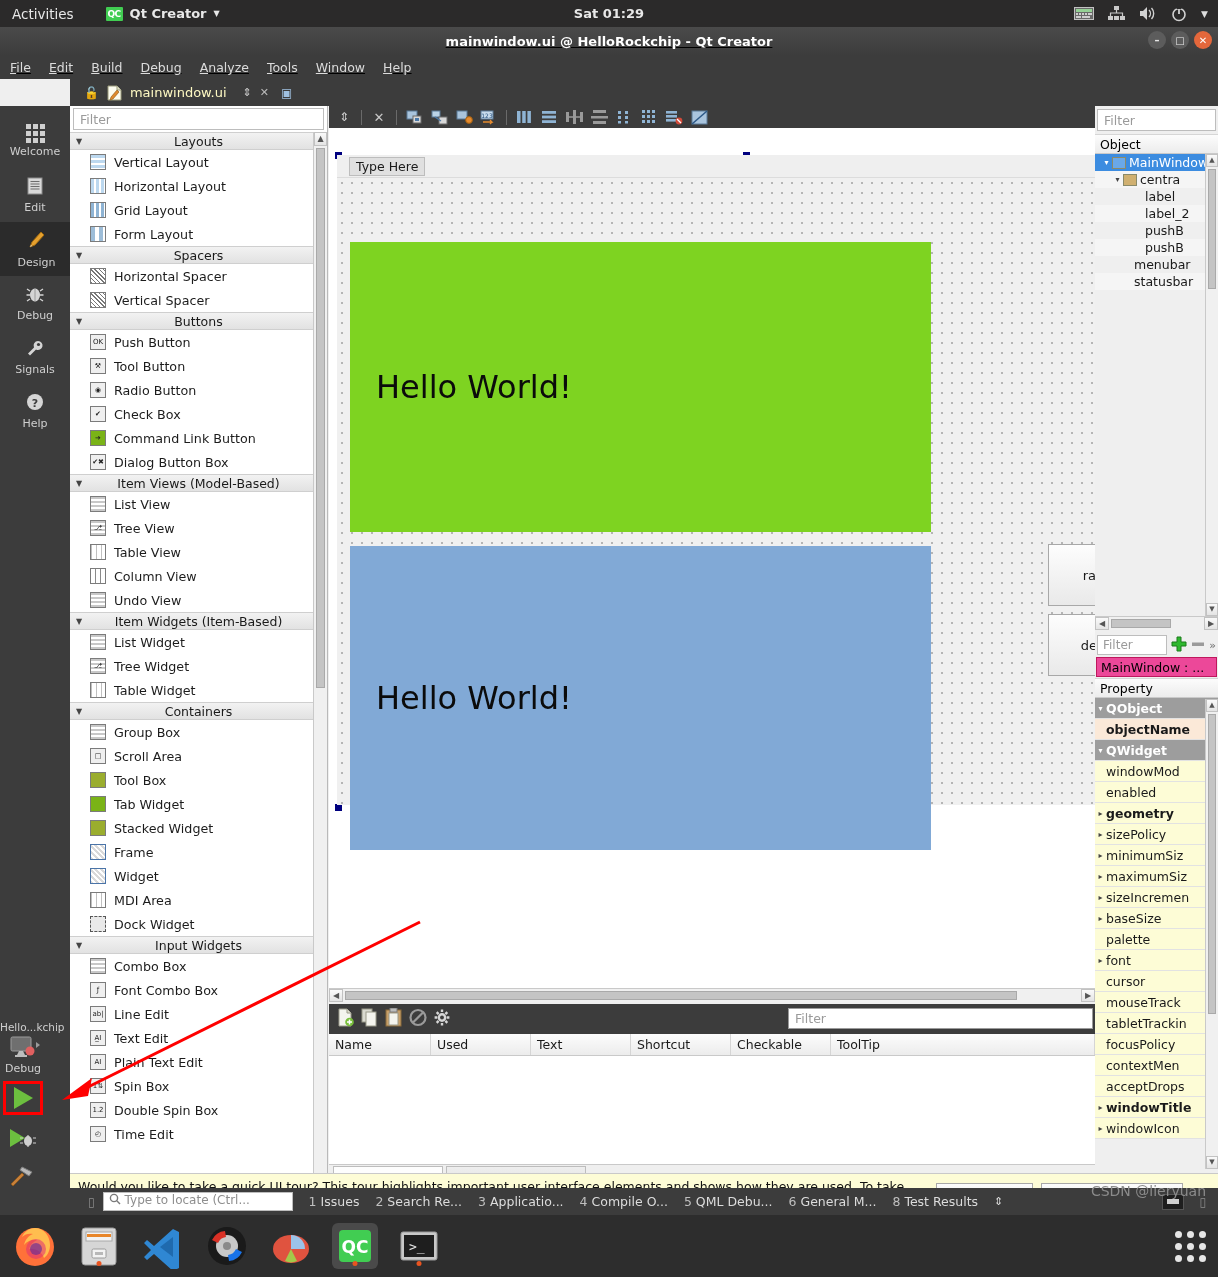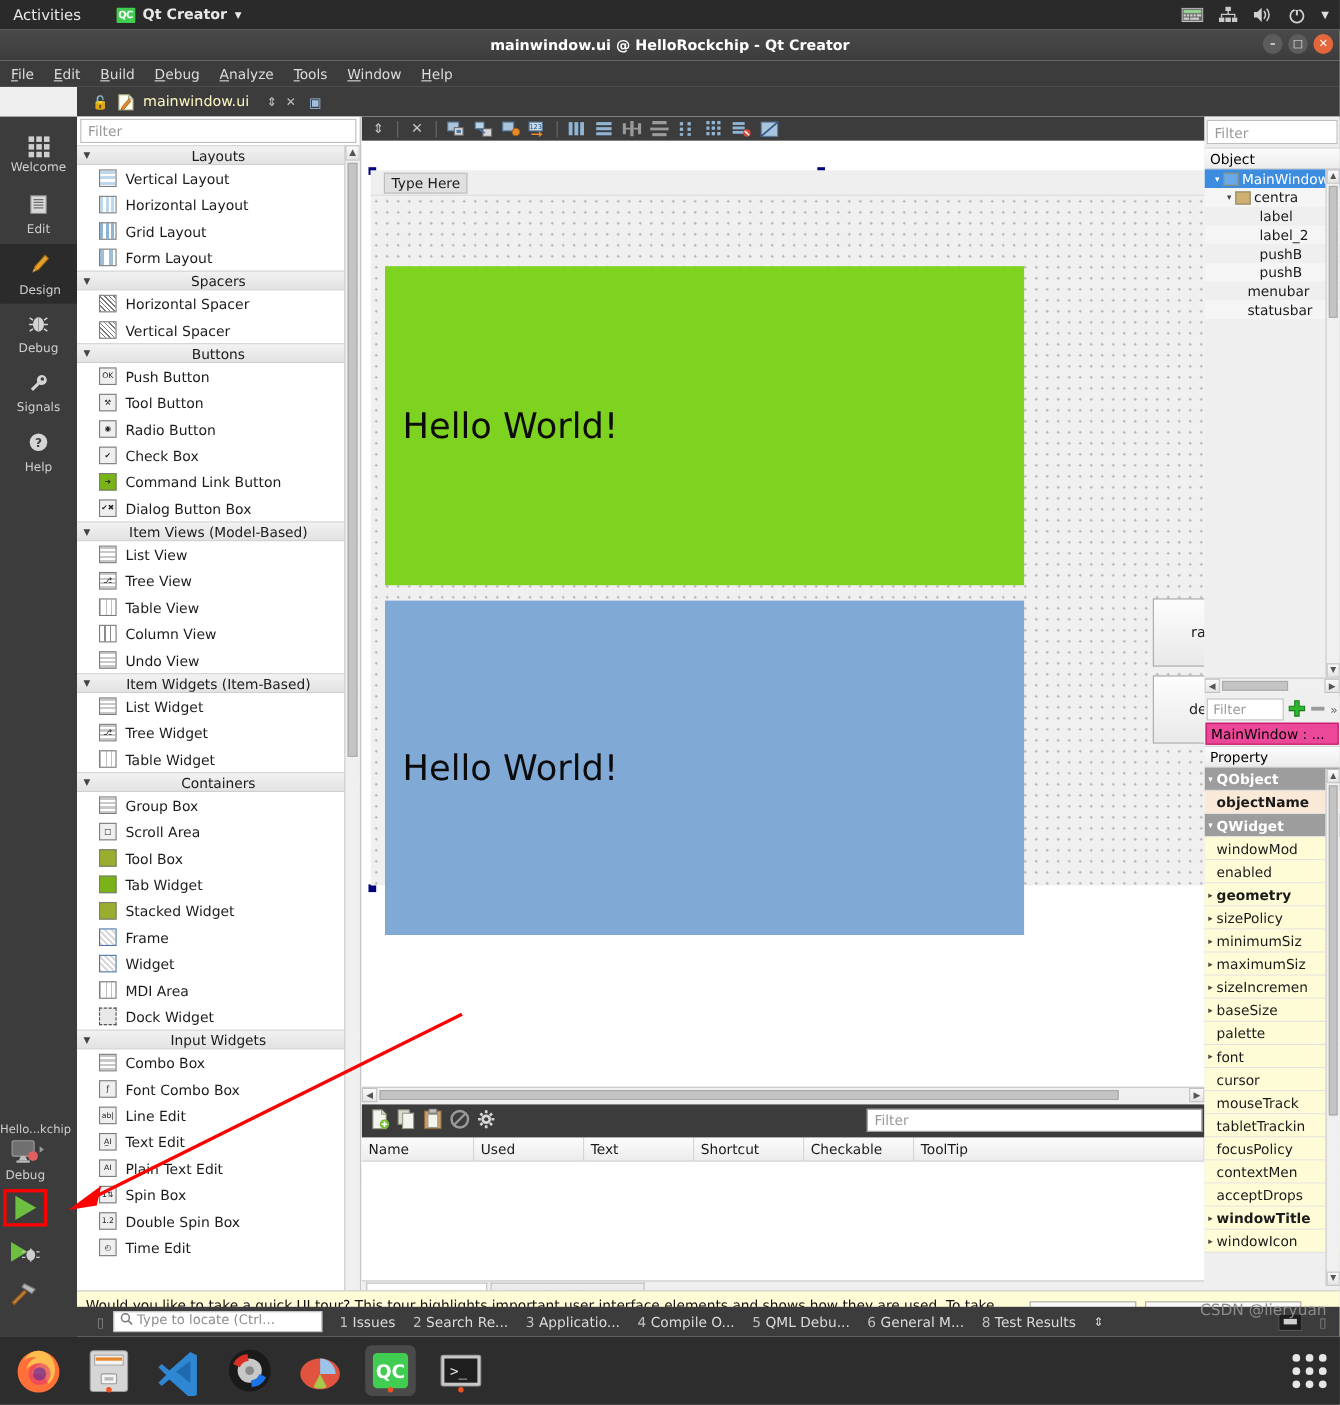--- a/index.html
+++ b/index.html
@@ -27,21 +27,21 @@
     justify-content:center; border-radius:1px; letter-spacing:-0.5px;
   }
   #gnome-bar .clock {
     position:absolute; left:0; right:0; text-align:center; font-weight:bold; font-size:13px;
     pointer-events:none;
   }
   #gnome-bar .tray { position:absolute; right:10px; display:flex; align-items:center; gap:14px; }
   .tray-ico { opacity:.92; display:block; }
 
   
-  #qtwin { position:absolute; left:0; top:27px; width:1218px; height:1188px; background:#efefef; }
+  #qtwin { position:absolute; left:0; top:27px; width:1218px; height:1188px; background:#efefef;text-decoration:underline; }
 
   #titlebar {
     height:28px; background:linear-gradient(#4a4a4a,#3c3c3c); color:#ffffff;
     display:flex; align-items:center; justify-content:center; position:relative;
     font-size:13px; font-weight:bold;
   }
   #titlebar .wbtns { position:absolute; right:6px; top:4px; display:flex; gap:5px; }
   .wbtn { width:18px; height:18px; border-radius:50%; background:#5c5c5c; color:#e6e6e6;
     font-size:10px; display:flex; align-items:center; justify-content:center; }
   .wbtn.close { background:#e4673b; color:#fff; }
@@ -125,21 +125,21 @@
   .ftb { width:22px; height:19px; display:flex; align-items:center; justify-content:center; }
   .ftb-sep { width:1px; height:15px; background:#6a6a6a; margin:0 3px; }
 
   #canvas { position:absolute; left:0; top:22px; width:766px; height:860px; background:#fff;
     overflow:hidden; }
   .dots { background-image:radial-gradient(#b5b5b5 1px, transparent 1px);
           background-size:10px 10px; }
   .handle { position:absolute; width:7px; height:7px; background:#00007f; }
   .typehere { position:absolute; background:#e0e0e0; border:1px solid #bdbdbd; font-size:12.5px;
     padding:1px 6px; color:#1a1a1a; }
-  .lbl-hello { position:absolute; display:flex; align-items:center; padding-left:16px;
+  .lbl-hello { position:absolute; display:flex; align-items:center; padding-left:26px;
     font-size:32px; color:#0b0b0b; }
   .pbtn { position:absolute; background:linear-gradient(#fdfdfd,#e9e9e9); border:1px solid #a8a8a8;
     display:flex; align-items:center; justify-content:center; font-size:13px; color:#1a1a1a;
     overflow:hidden; }
 
   .hscroll { position:absolute; height:14px; background:#f0f0f0; border-top:1px solid #c9c9c9; }
   .hscroll .thumb { position:absolute; top:2px; bottom:2px; background:#c4c4c4; border:1px solid #a9a9a9; }
   .hscroll .ar { position:absolute; top:0; bottom:0; width:14px; background:linear-gradient(#fafafa,#e4e4e4);
     border:1px solid #c2c2c2; font-size:8px; text-align:center; line-height:12px; color:#555; }
 
@@ -218,20 +218,21 @@
 
 <div id="gnome-bar">
   <div class="gb-left">
     <span class="activities">Activities</span>
     <span class="appname">
       <span class="qc-logo">QC</span>
       <span>Qt Creator</span>
       <span style="font-size:8px">▼</span>
     </span>
   </div>
+  <div class="clock">Sat 01:29</div>
   <div class="tray">
     <svg class="tray-ico" width="20" height="13" viewBox="0 0 20 13">
         <rect x="0.5" y="0.5" width="19" height="12" fill="#6f6f6f" stroke="#cfcfcf"></rect>
         <rect x="2" y="2" width="16" height="3" fill="#9fe09f"></rect>
         <g fill="#dcdcdc">
           <rect x="2" y="6" width="2" height="2"></rect>
           <rect x="5" y="6" width="2" height="2"></rect>
           <rect x="8" y="6" width="2" height="2"></rect>
           <rect x="11" y="6" width="2" height="2"></rect>
           <rect x="14" y="6" width="4" height="2"></rect>

